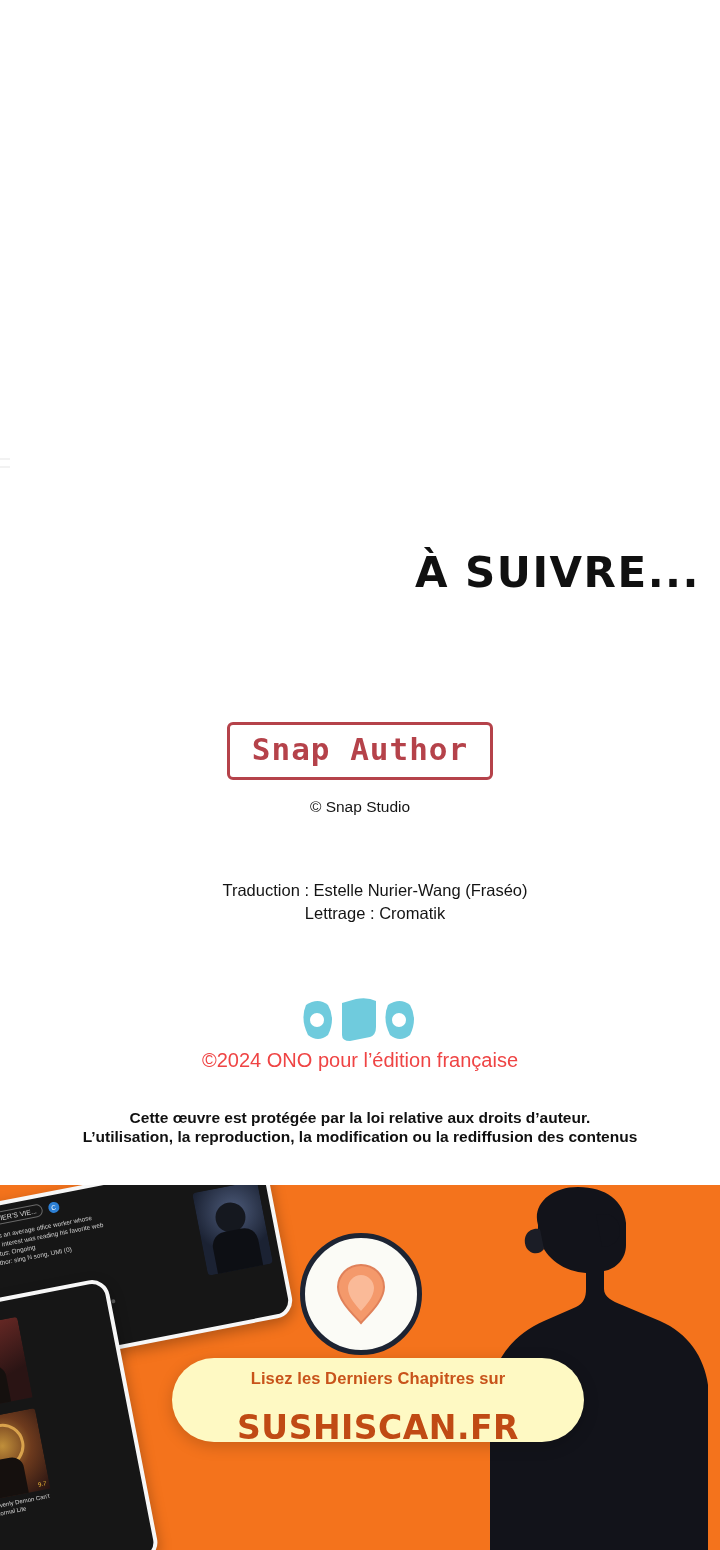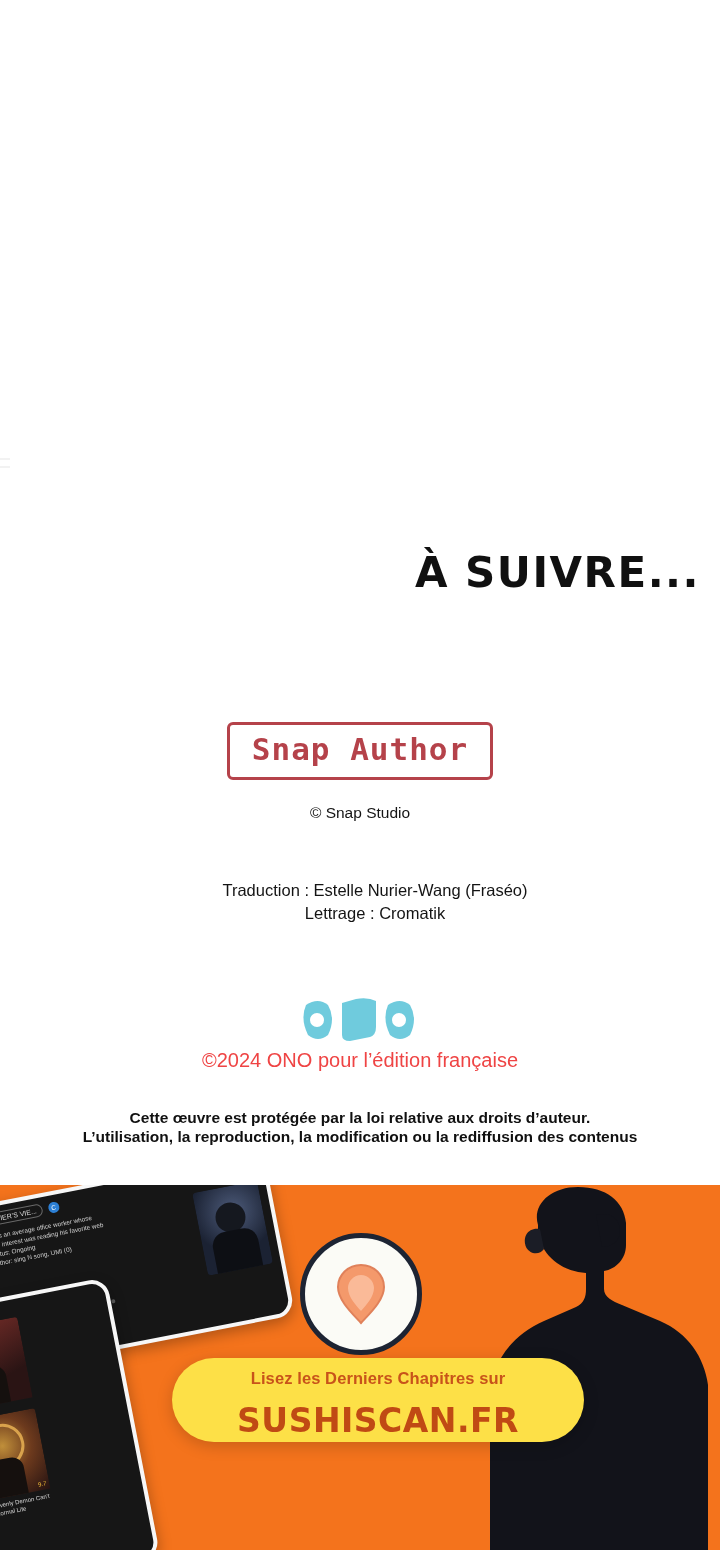--- a/index.html
+++ b/index.html
@@ -66,21 +66,21 @@
   .snap-logo-text {
     font-family: "DejaVu Sans Mono", monospace;
     font-size: 31px;
     font-weight: bold;
     color: #b5424a;
     letter-spacing: 1px;
     line-height: 1;
     white-space: nowrap;
   }
   .snap-copy {
-    margin-top: 24px;
+    margin-top: 18px;
     font-size: 15.5px;
     color: #141414;
   }
 
   
   .credits {
     position: absolute;
     left: 0;
     top: 879px;
     width: 720px;
@@ -318,34 +318,34 @@
     height: 365px;
   }
 
   
   .callout {
     position: absolute;
     left: 172px;
     top: 173px;
     width: 412px;
     height: 84px;
-    background: #fde047;
+    background: #fef9c3;
     border-radius: 42px;
     box-shadow: 0 4px 16px rgba(0,0,0,.18);
     text-align: center;
     padding-top: 11px;
   }
   .callout .line1 {
     font-size: 16.5px;
     color: #c8531a;
     font-weight: bold;
     letter-spacing: .1px;
   }
   .callout .line2 {
-    margin-top: 13px;
+    margin-top: 20px;
     font-size: 33px;
     font-weight: bold;
     color: #c04a14;
     letter-spacing: .5px;
     font-family: "DejaVu Sans", sans-serif;
   }
 </style>
 </head>
 <body>
 

